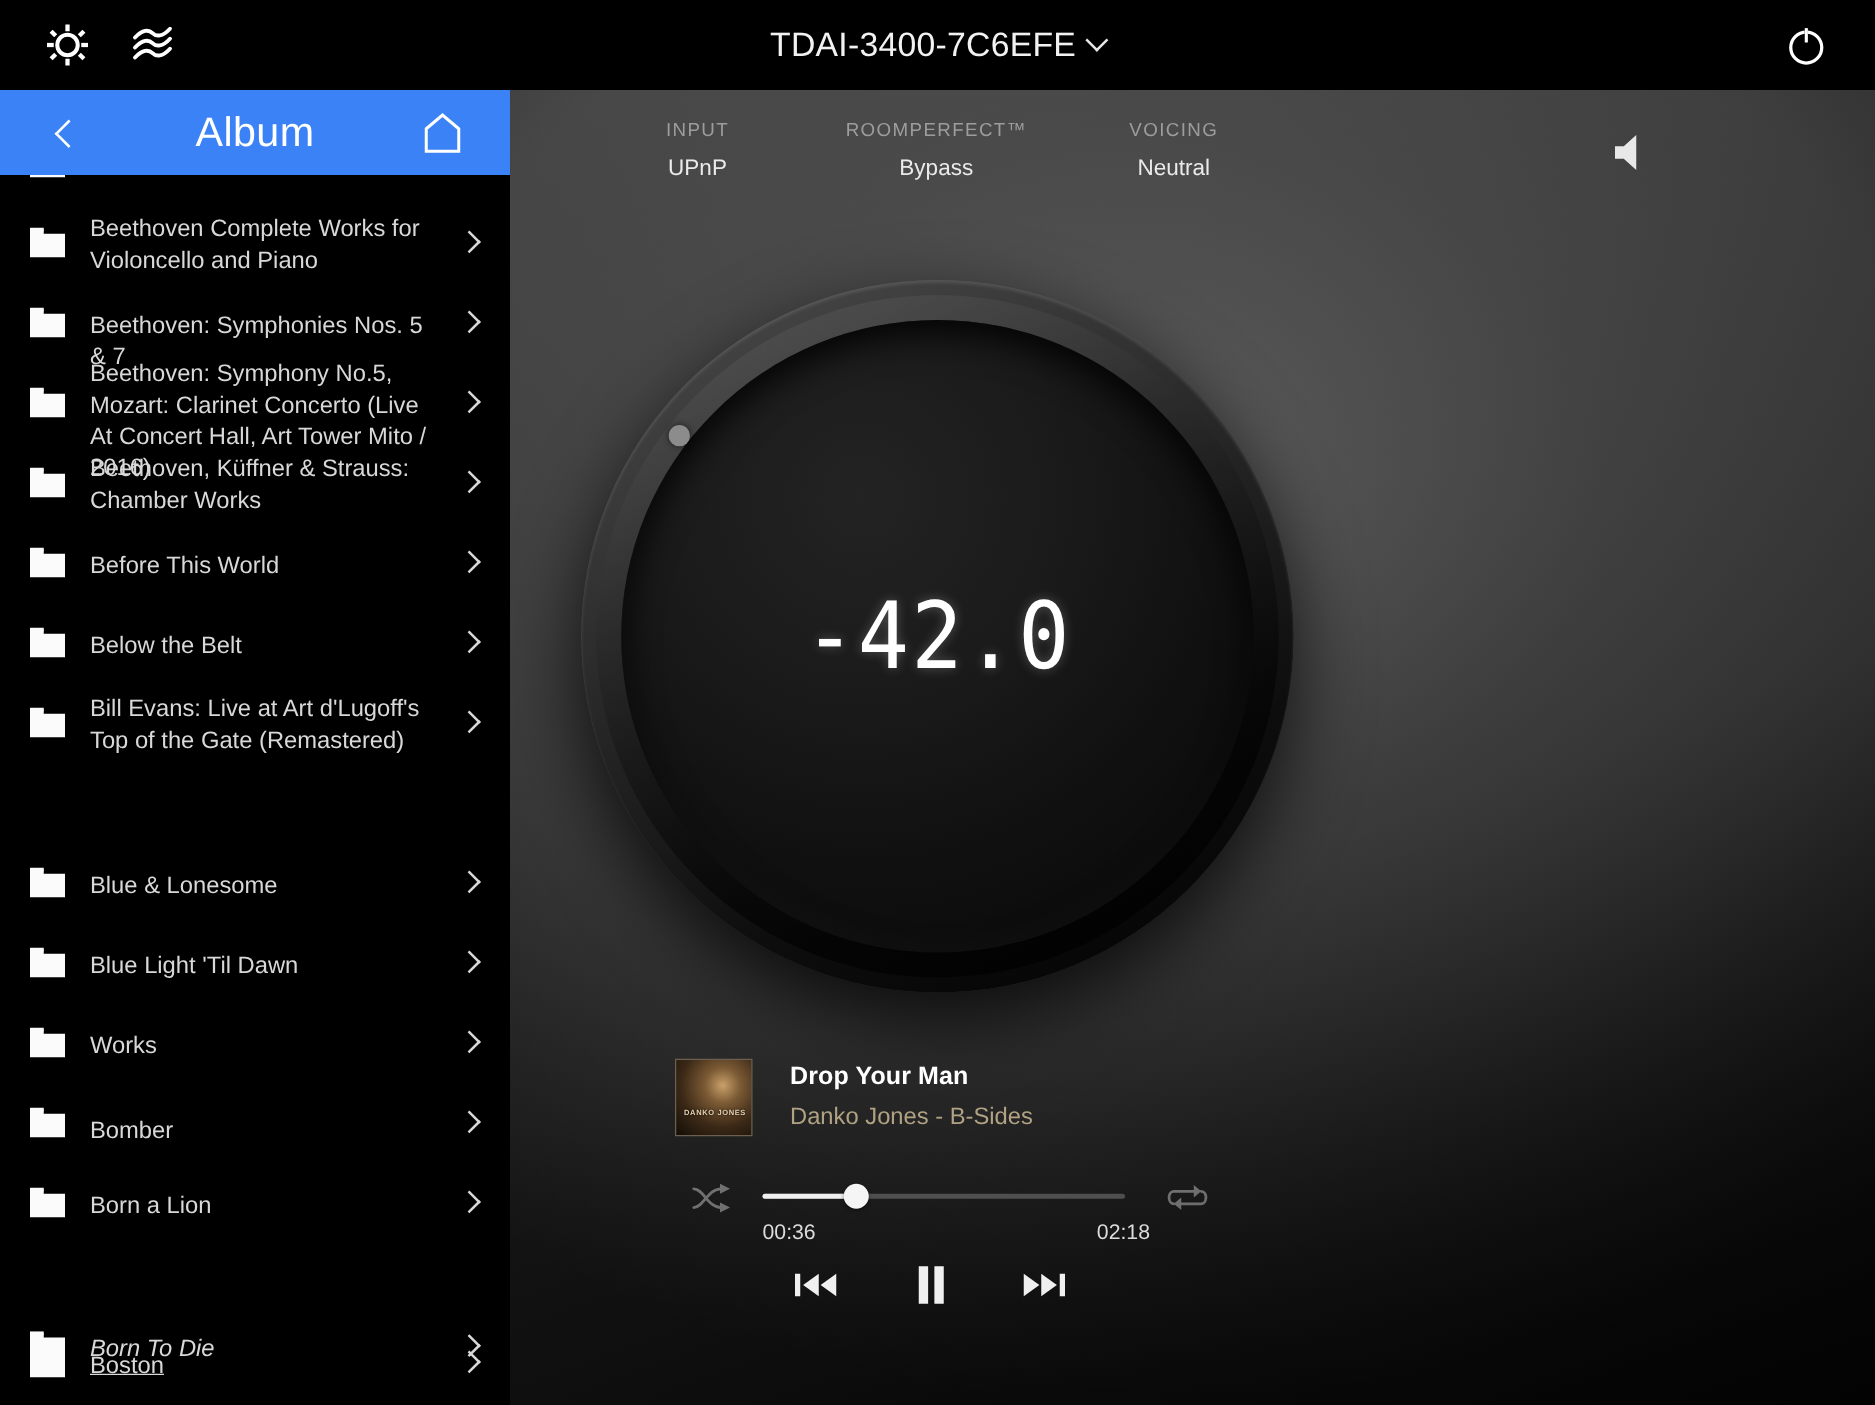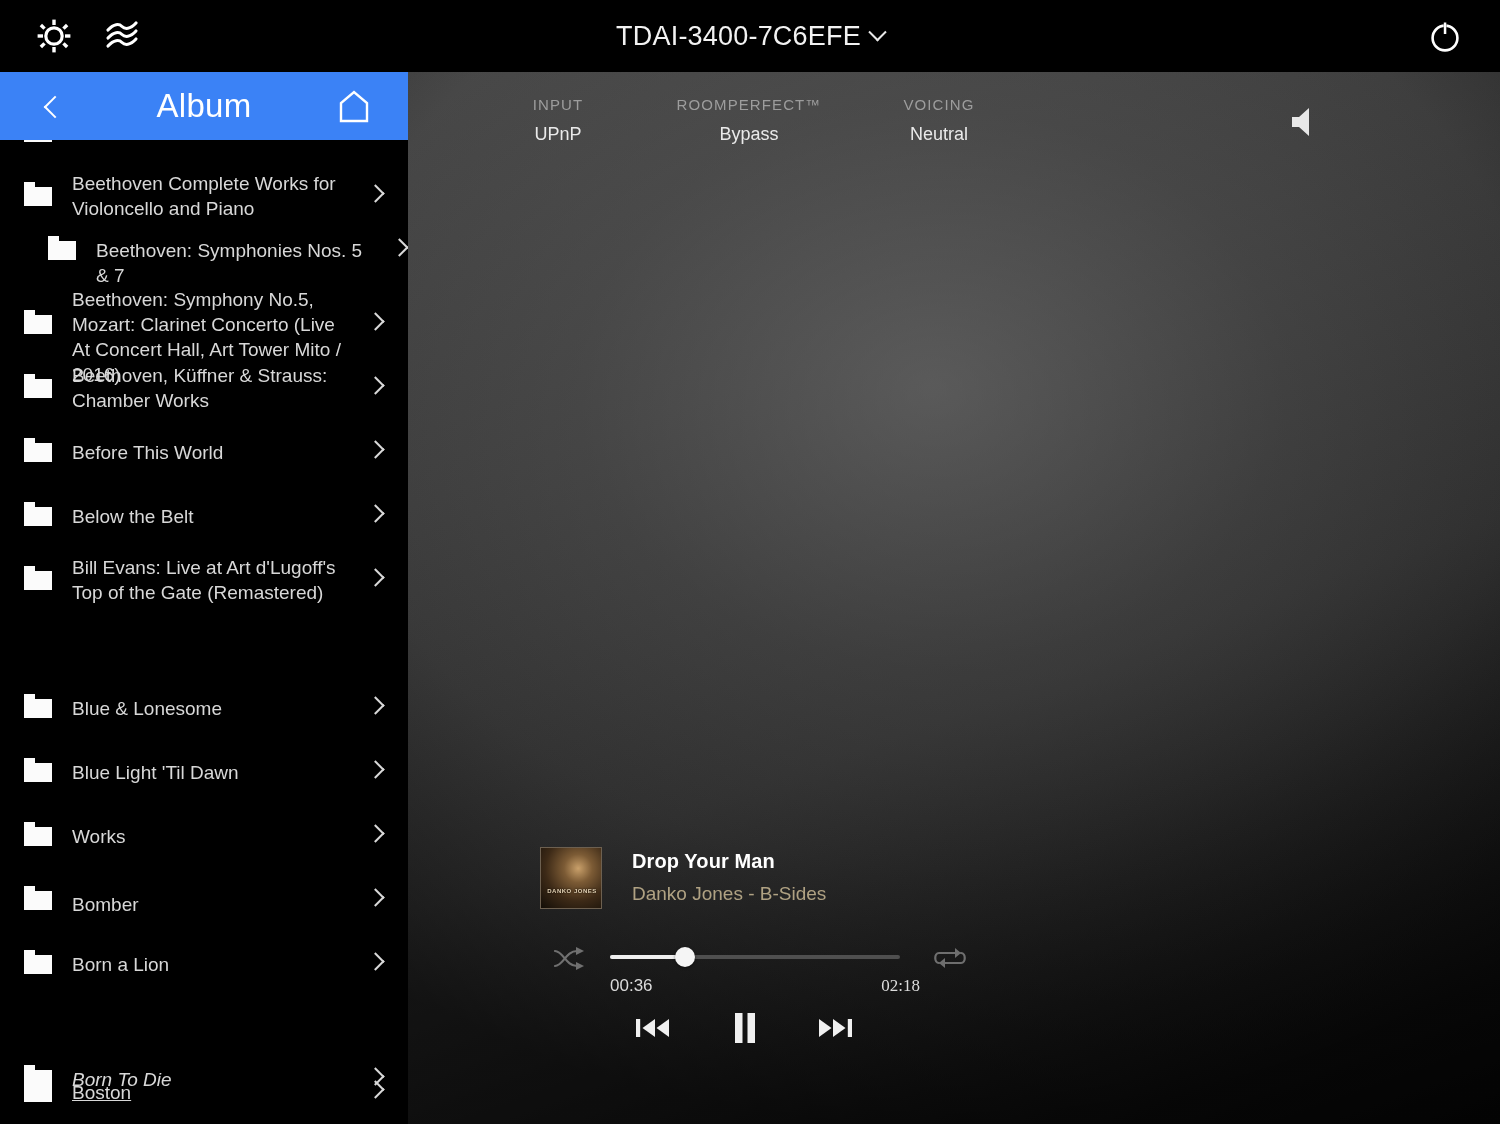--- a/index.html
+++ b/index.html
@@ -152,21 +152,21 @@
   .shuffle-btn { position: absolute; left: 13px; top: 10px; width: 34px; height: 30px; opacity: 0.42; }
   .repeat-btn { position: absolute; left: 393px; top: 8px; width: 34px; height: 32px; opacity: 0.42; }
   .track-bar { position: absolute; left: 70px; top: 21px; width: 290px; height: 5px; }
   .track-bg { position: absolute; left: 0; top: 0; width: 290px; height: 4px; background: #4f4f4f; border-radius: 2px; }
   .track-fill { position: absolute; left: 0; top: 0; height: 4px; background: #f0f0f0; border-radius: 2px; }
   .track-thumb {
     position: absolute; top: -8px; width: 20px; height: 20px; border-radius: 50%;
     background: #f5f5f5; box-shadow: 0 1px 3px rgba(0,0,0,0.5);
   }
   .time-left { position: absolute; left: 70px; top: 42px; color: #dcdcdc; font-size: 17px; }
-  .time-right { position: absolute; left: 320px; top: 42px; width: 60px; text-align: right; color: #dcdcdc; font-size: 17px; font-family: Liberation Serif, serif; }
+  .time-right { position: absolute; left: 320px; top: 42px; width: 60px; text-align: right; color: #dcdcdc; font-size: 17px; }
 
   .transport { position: absolute; left: 186px; top: 930px; width: 340px; height: 56px; }
   .tp-btn { position: absolute; top: 0; width: 58px; height: 52px; display: flex; align-items: center; justify-content: center; }
   .tp-prev { left: 30px; }
   .tp-play { left: 122px; }
   .tp-next { left: 212px; }
 </style>
 </head>
 <body>
 
@@ -235,21 +235,21 @@
           <span class="row-label" style="top: 19.5px;">Beat</span>
         </div>
         <div class="sb-row" style="top: 24px;">
           <span class="folder-icon"><svg width="28" height="24" viewBox="0 0 28 24">
               <path d="M0 2 H11 V5 H28 V24 H0 Z" fill="#fbfbfb"></path>
               <rect x="0" y="0" width="11" height="3" fill="#fbfbfb"></rect>
             </svg></span>
           <span class="row-label" style="top: 7px;">Beethoven Complete Works for Violoncello and Piano</span>
           <span class="row-chev"></span>
         </div>
-        <div class="sb-row" style="top: 78px; margin-left: 24px;">
+        <div class="sb-row" style="top: 88px;">
           <span class="folder-icon"><svg width="28" height="24" viewBox="0 0 28 24">
               <path d="M0 2 H11 V5 H28 V24 H0 Z" fill="#fbfbfb"></path>
               <rect x="0" y="0" width="11" height="3" fill="#fbfbfb"></rect>
             </svg></span>
           <span class="row-label" style="top: 19.5px;">Beethoven: Symphonies Nos. 5 &amp; 7</span>
           <span class="row-chev"></span>
         </div>
         <div class="sb-row" style="top: 152px;">
           <span class="folder-icon"><svg width="28" height="24" viewBox="0 0 28 24">
               <path d="M0 2 H11 V5 H28 V24 H0 Z" fill="#fbfbfb"></path>
@@ -364,20 +364,28 @@
         <div class="status-key">VOICING</div>
         <div class="status-val">Neutral</div>
       </div>
       <div class="speaker-btn">
         <svg width="40" height="40" viewBox="0 0 40 40">
           <path d="M9 15 H16 L26 6 V34 L16 25 H9 Z" fill="#e8e8e8"></path>
         </svg>
       </div>
     </div>
 
+    <div class="knob-wrap">
+      <div class="knob-outer"></div>
+      <div class="knob-ring"></div>
+      <div class="knob-face">
+        <span class="volume-readout">-42.0</span>
+      </div>
+      <div class="knob-dot"></div>
+    </div>
 
     <div class="nowplaying">
       <div class="cover">
         <div class="cover-text">DANKO JONES</div>
       </div>
       <div class="np-title">Drop Your Man</div>
       <div class="np-sub">Danko Jones - B-Sides</div>
     </div>
 
     <div class="progress-block">

